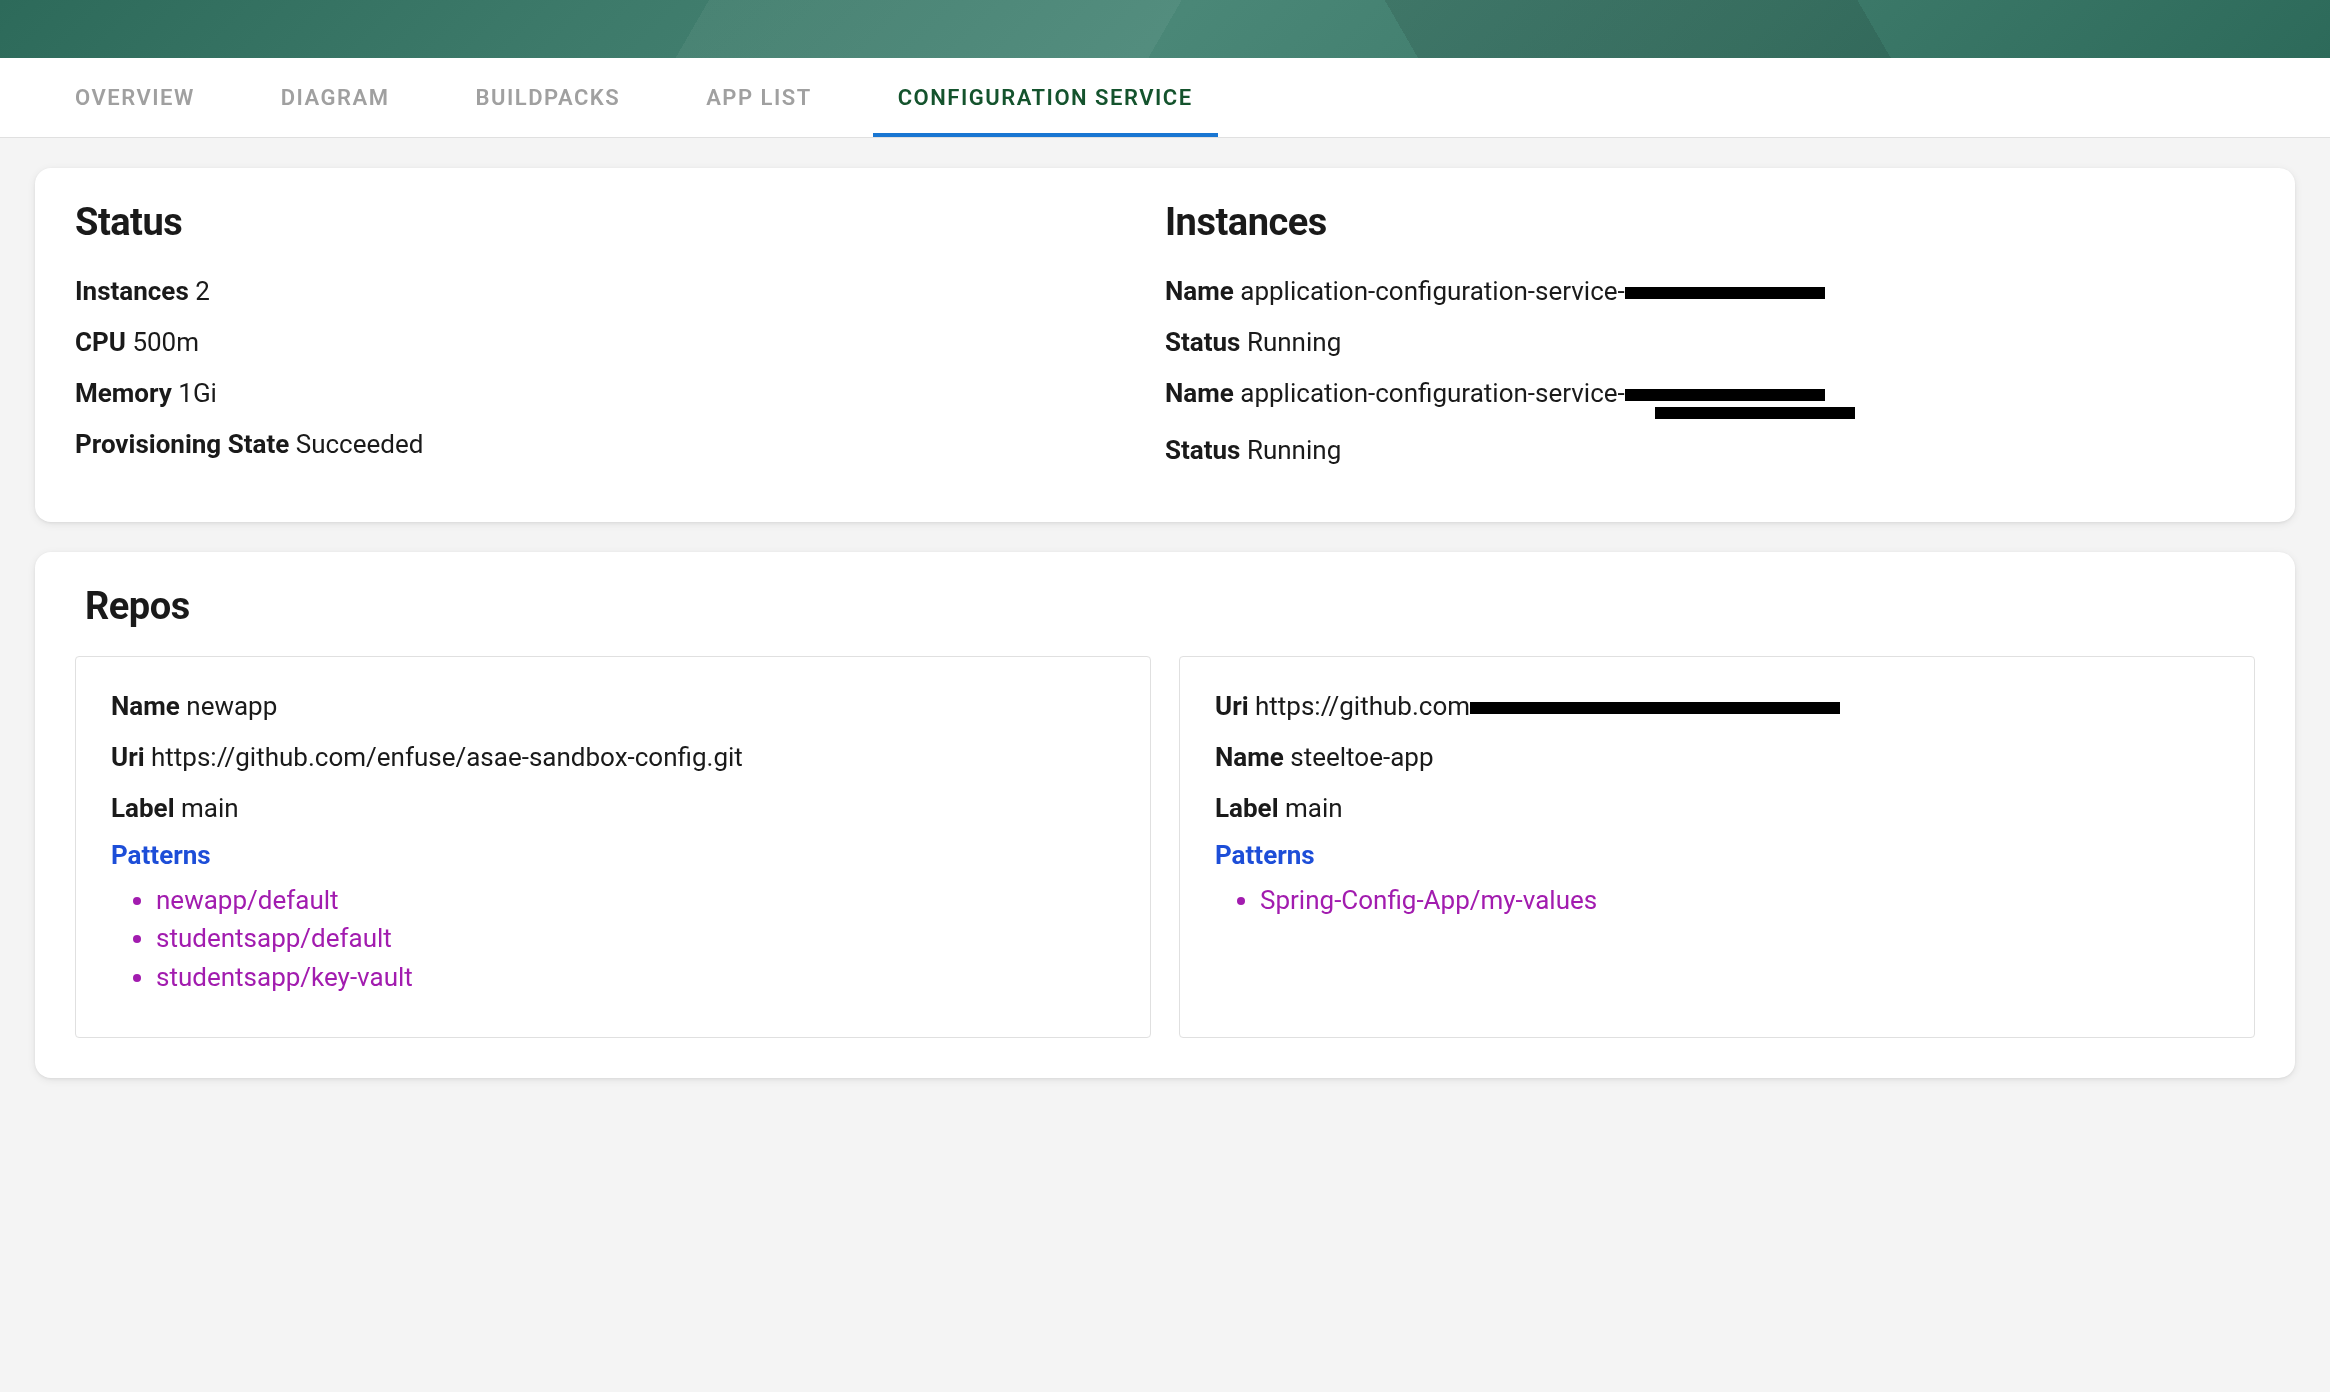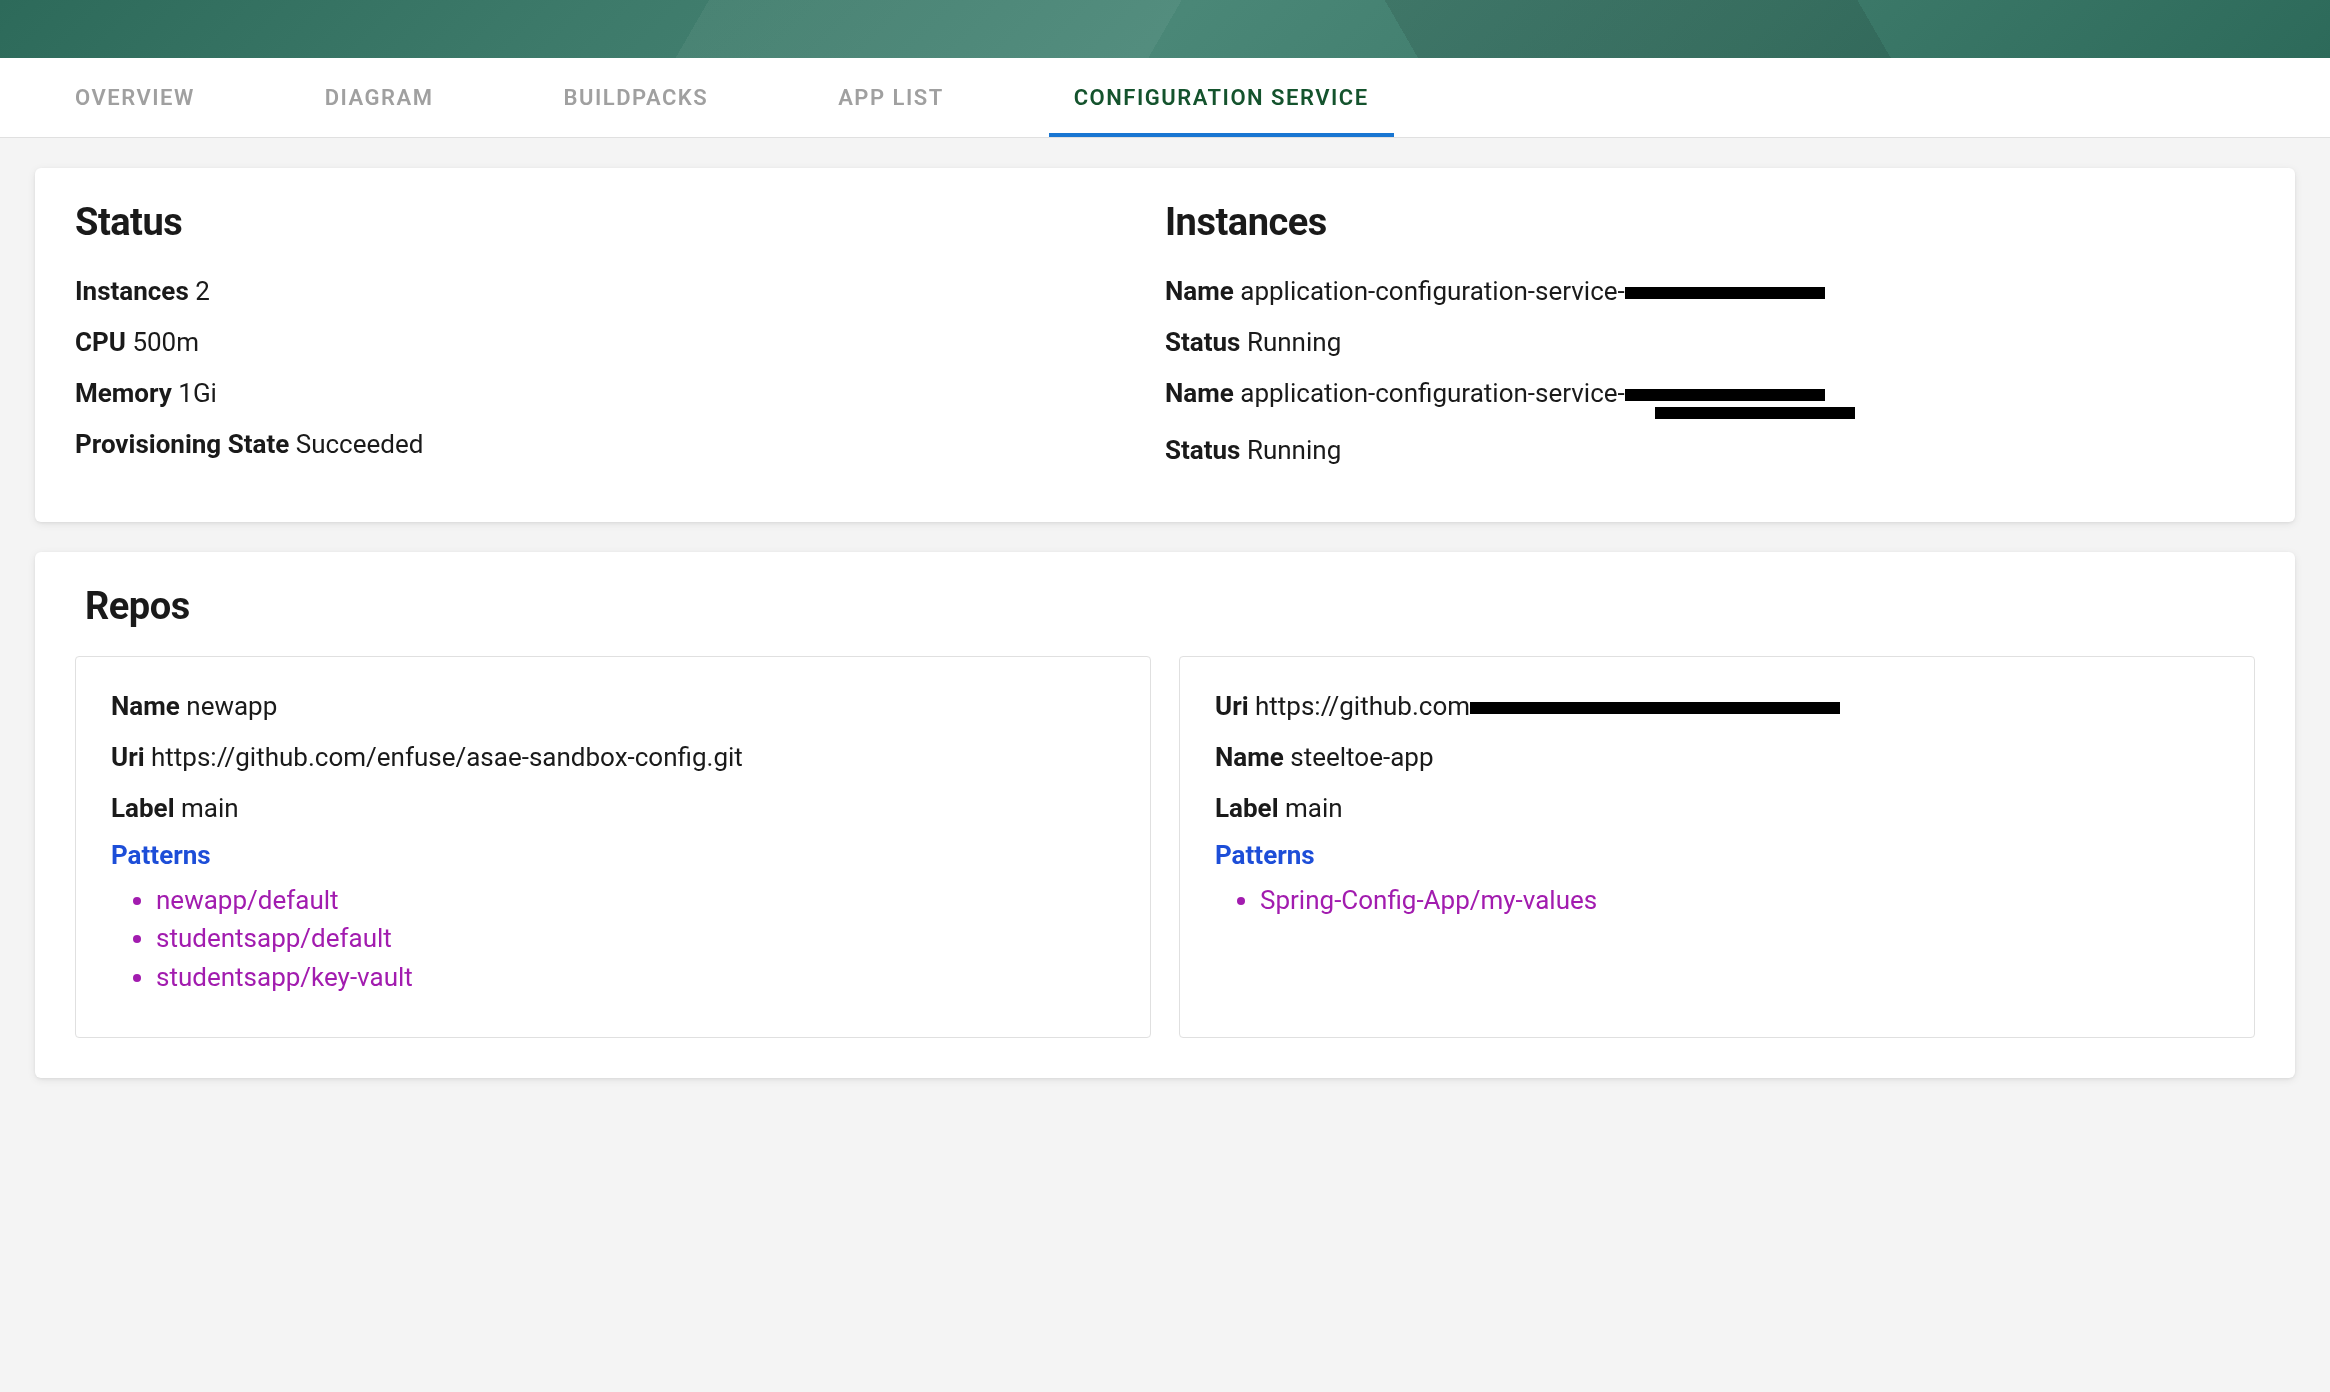--- a/index.html
+++ b/index.html
@@ -28,21 +28,21 @@
       bottom: 0;
       background: 
         linear-gradient(120deg, transparent 0%, transparent 30%, rgba(255,255,255,0.05) 30%, rgba(255,255,255,0.05) 50%, transparent 50%),
         linear-gradient(60deg, transparent 0%, transparent 60%, rgba(0,0,0,0.1) 60%, rgba(0,0,0,0.1) 80%, transparent 80%);
     }
     .tab-bar {
       background: #fff;
       border-bottom: 1px solid #e0e0e0;
       padding: 0 50px;
       display: flex;
-      gap: 80px;
+      gap: 36px;
       height: 80px;
       align-items: center;
     }
     .tab {
       text-transform: uppercase;
       letter-spacing: 1.5px;
       font-size: 22px;
       font-weight: 600;
       color: #a0a0a0;
       cursor: pointer;
@@ -62,21 +62,21 @@
       left: 0;
       right: 0;
       height: 4px;
       background: #1976d2;
     }
     .content {
       padding: 30px 35px;
     }
     .card {
       background: #fff;
-      border-radius: 6px;
+      border-radius: 16px;
       box-shadow: 0 2px 8px rgba(0,0,0,0.08), 0 1px 3px rgba(0,0,0,0.06);
       padding: 32px 40px 40px 40px;
       margin-bottom: 30px;
     }
     .status-card {
       display: flex;
     }
     .status-col {
       flex: 1;
     }

